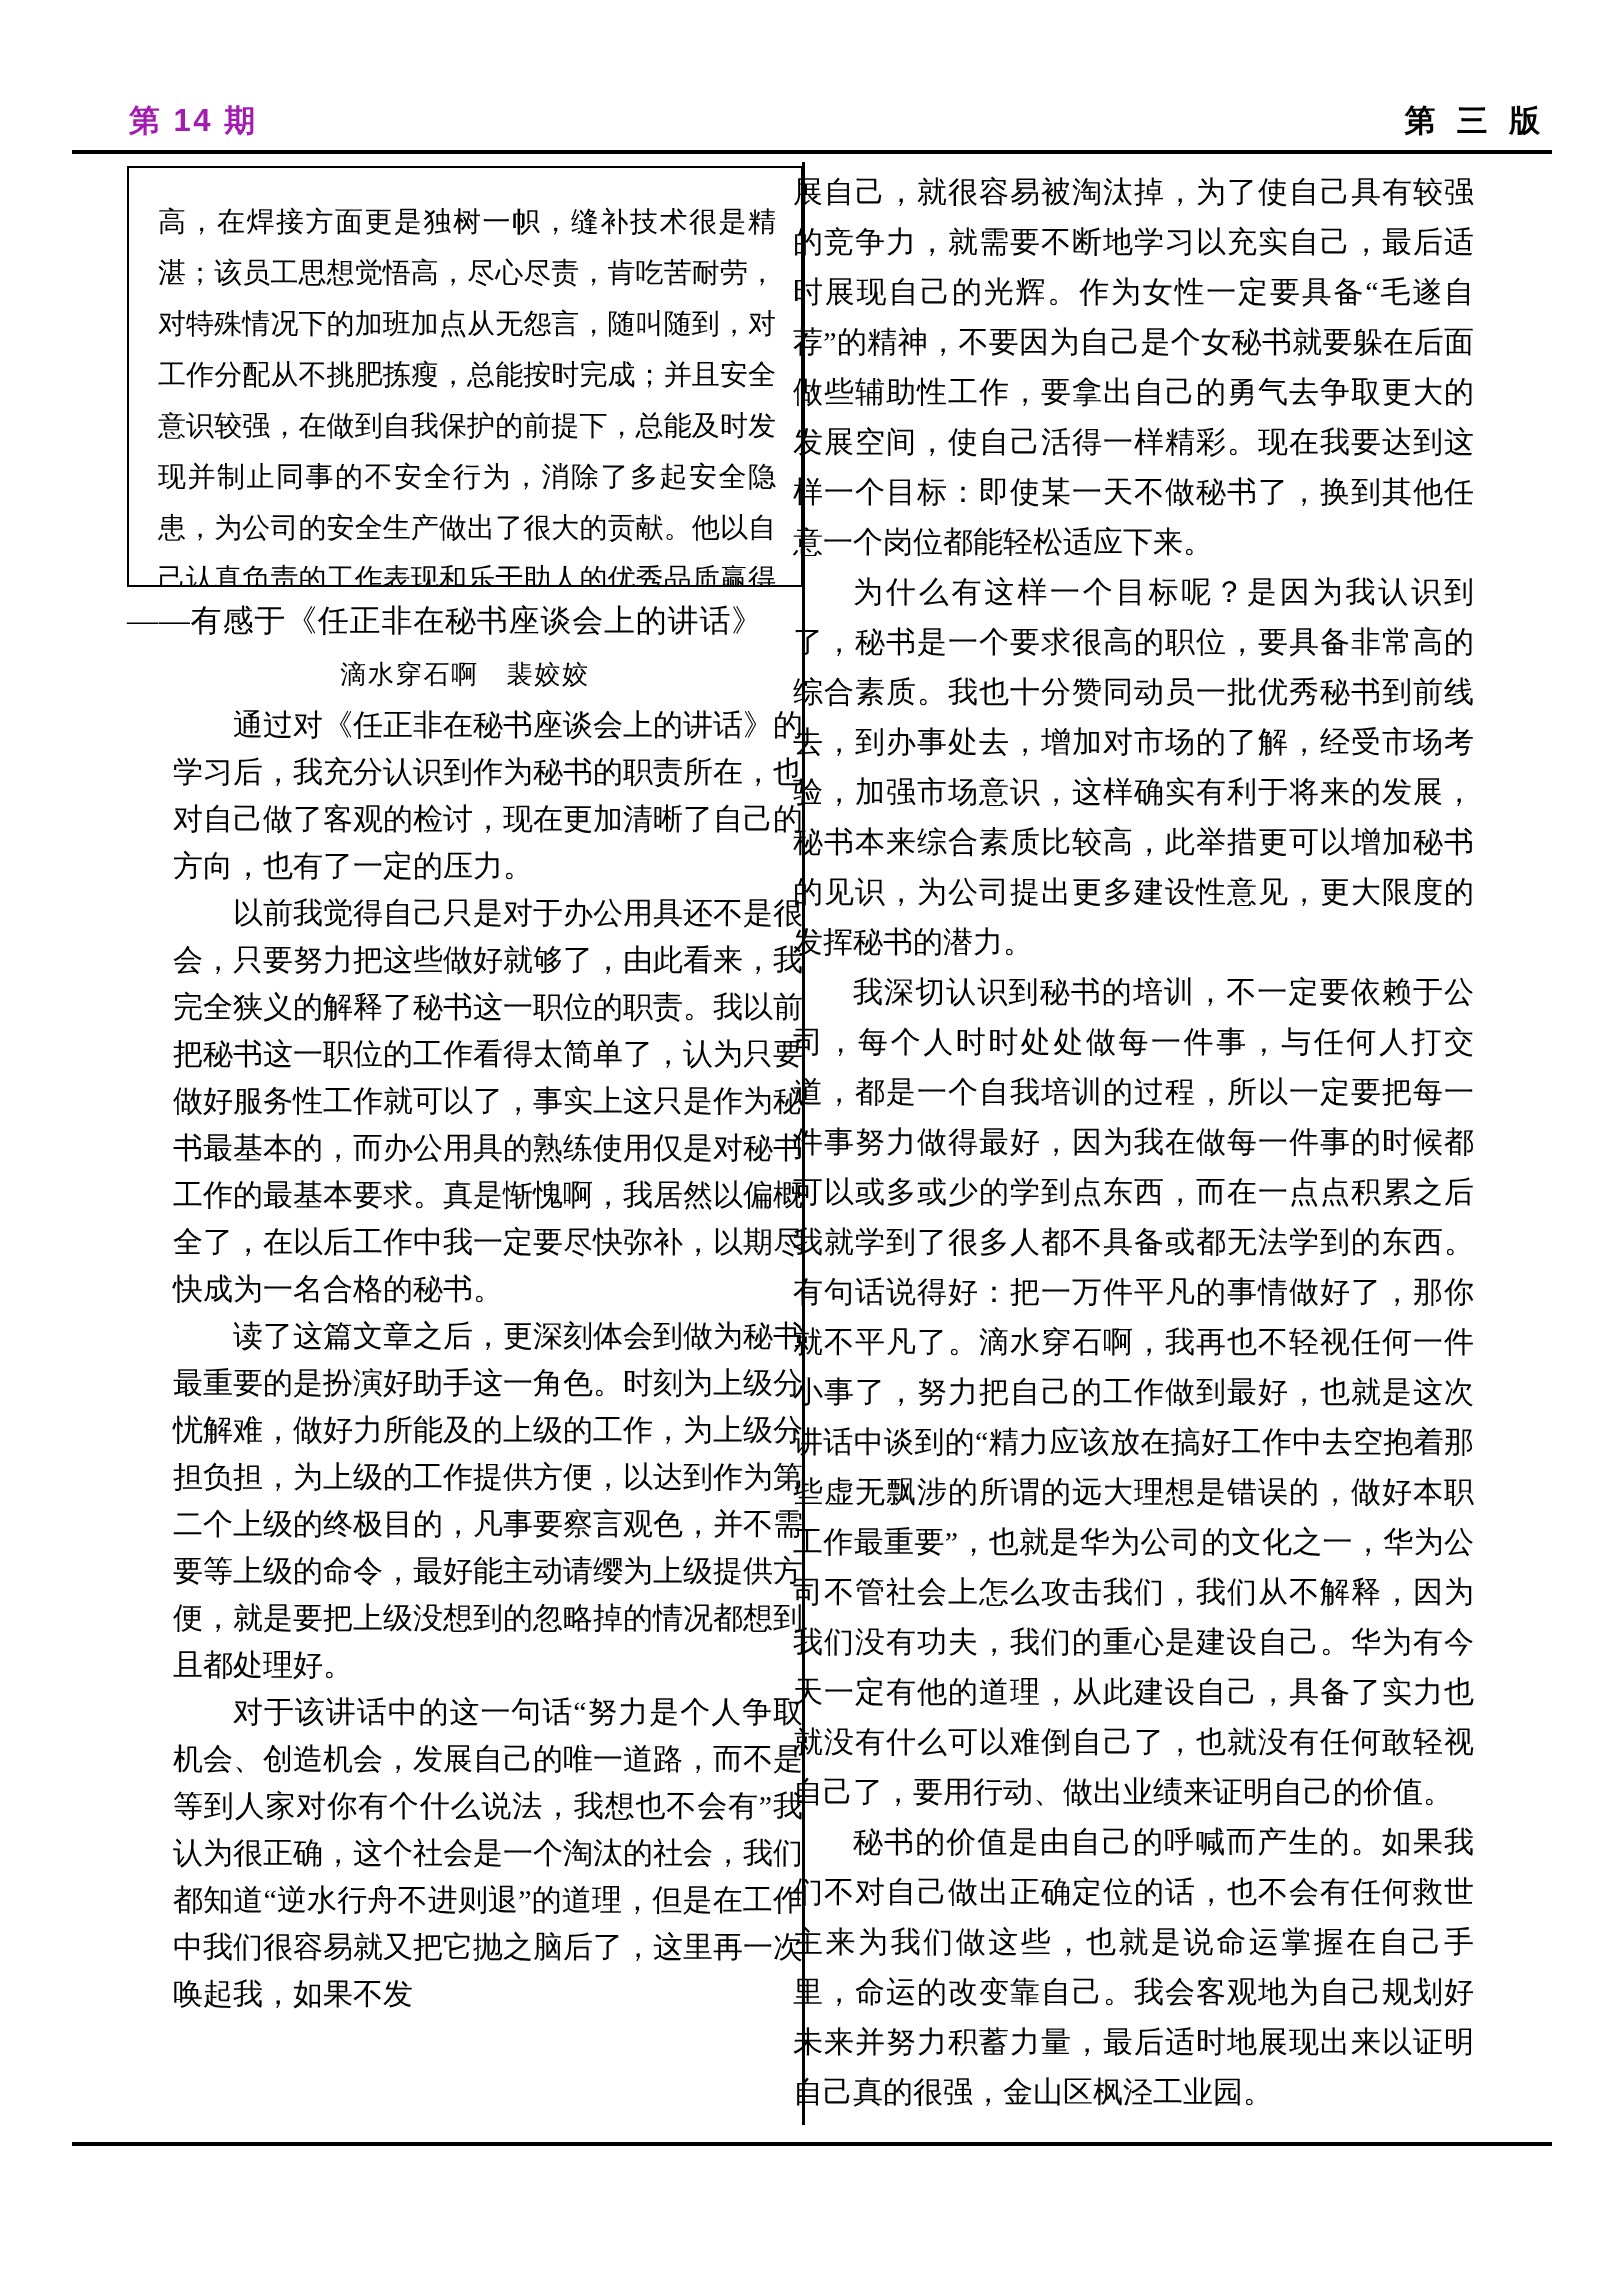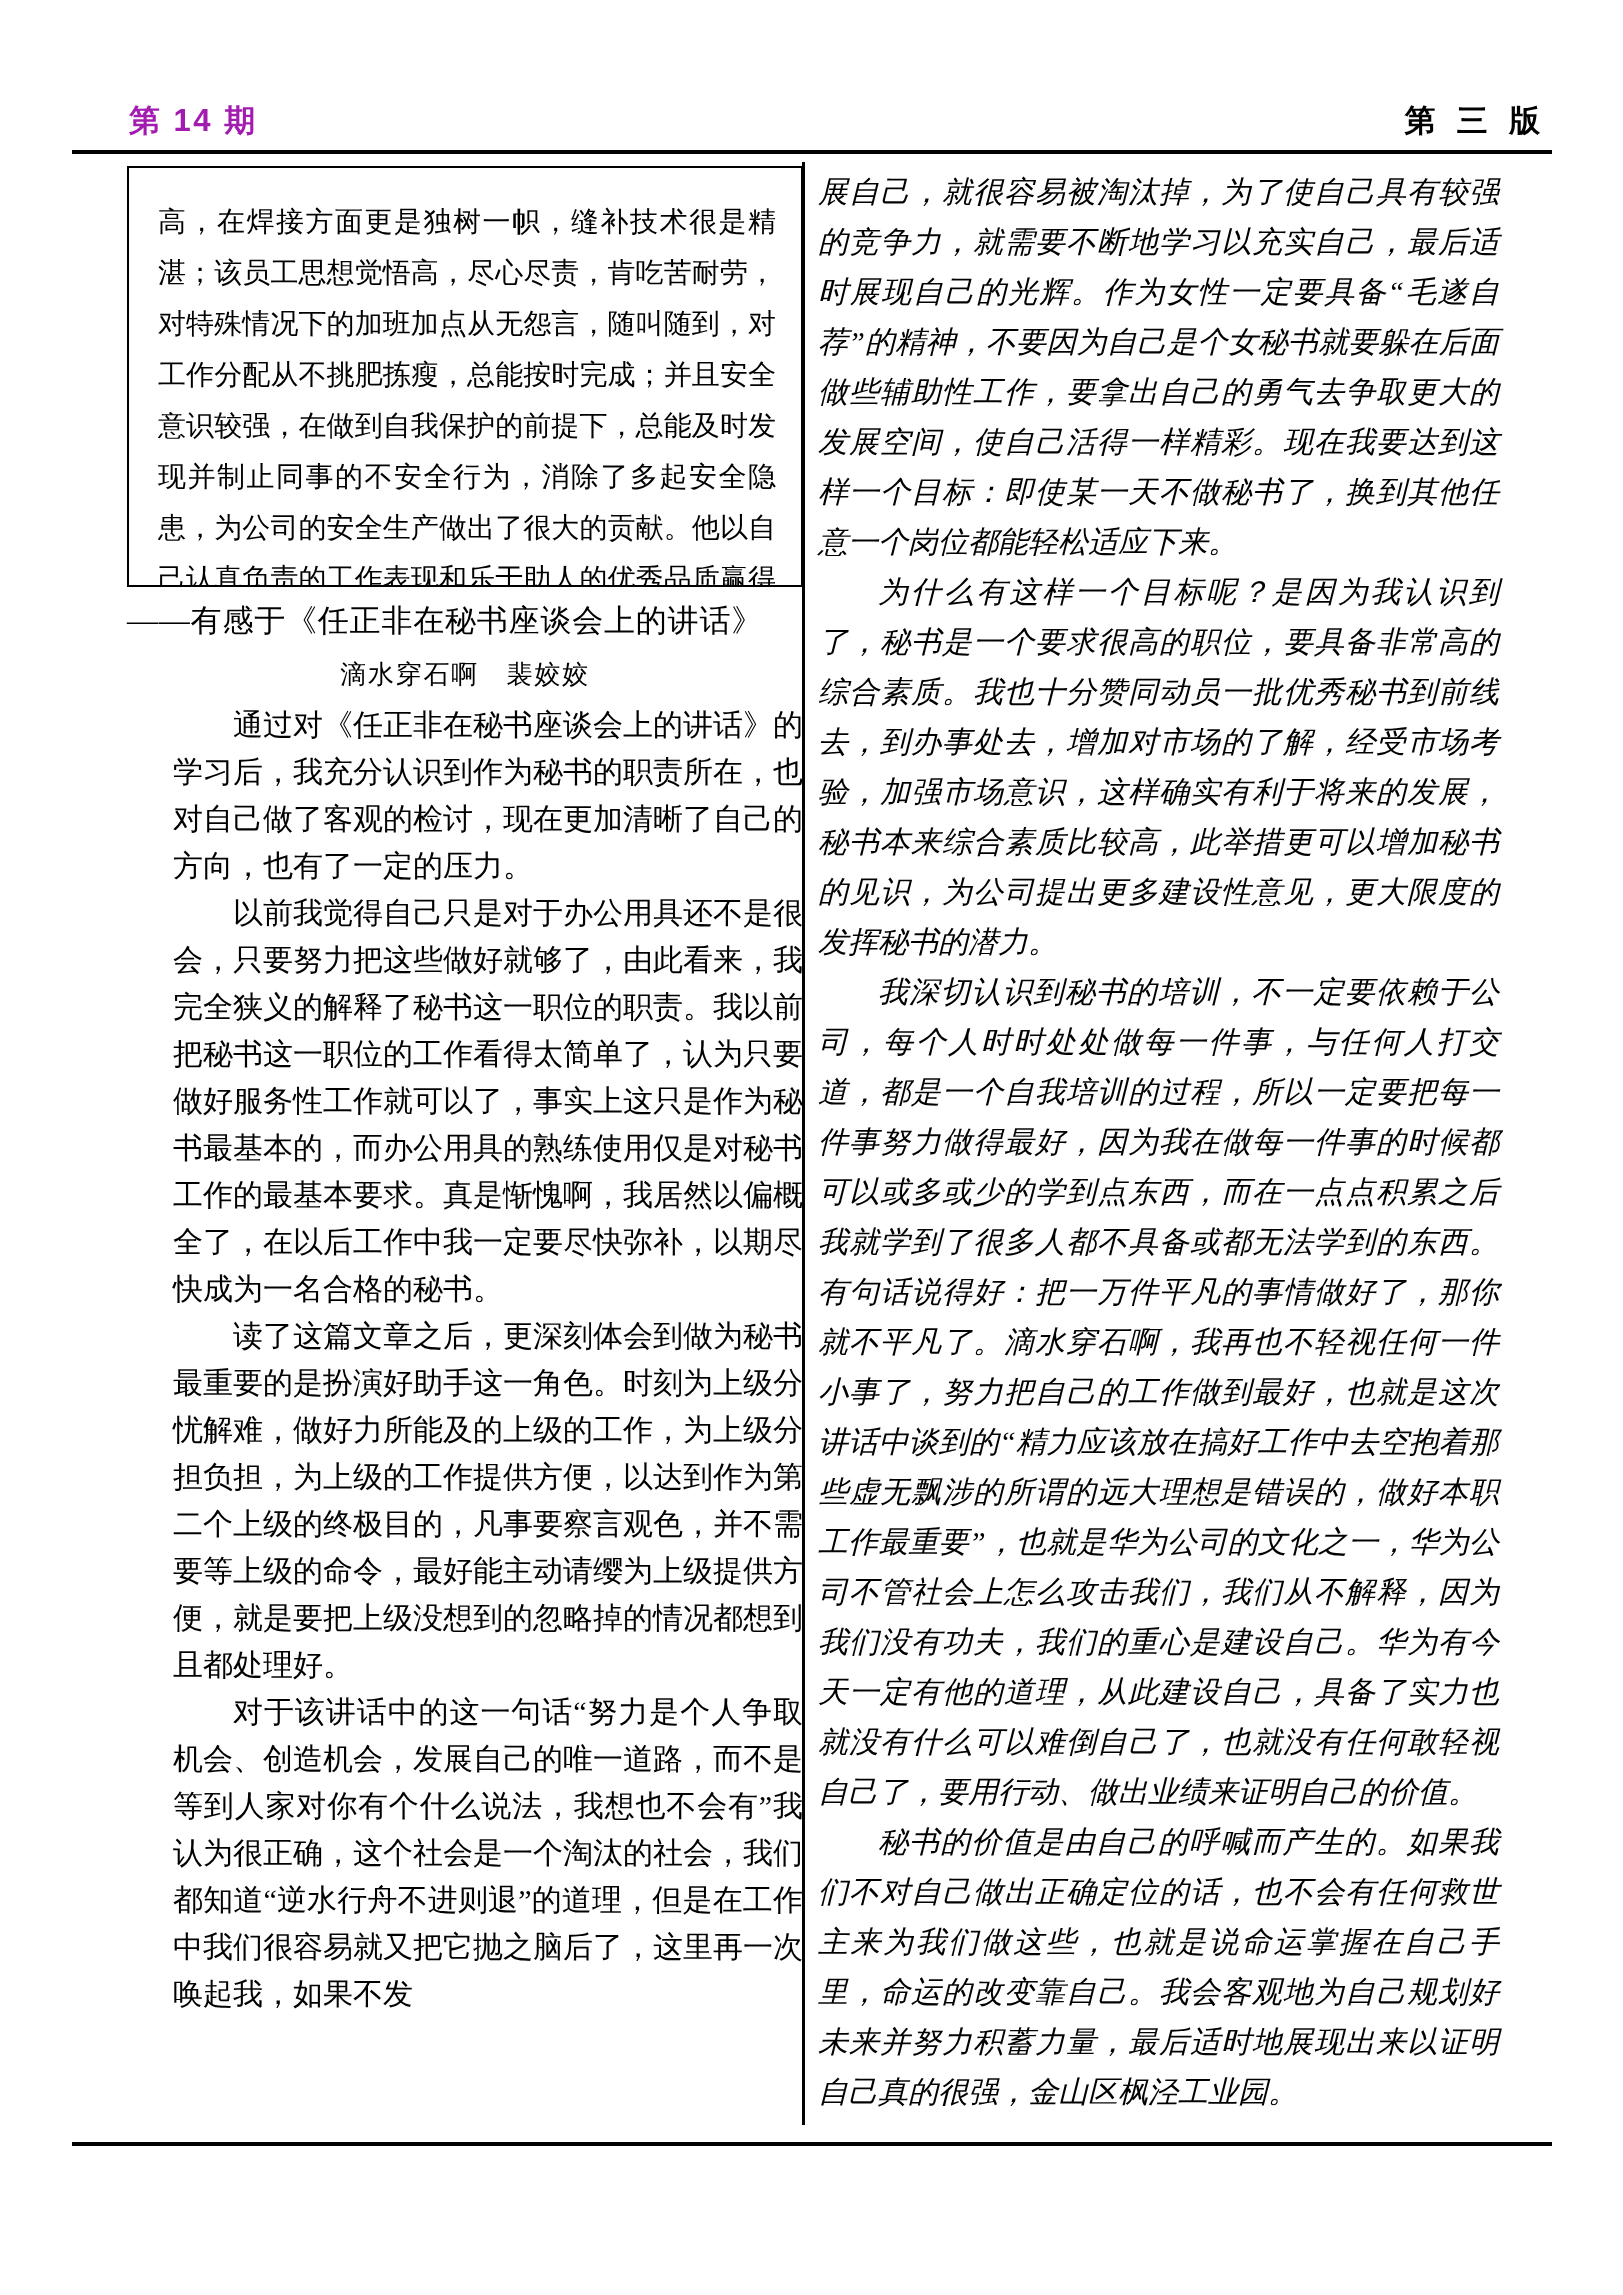--- a/index.html
+++ b/index.html
@@ -21,21 +21,21 @@
   .header-rule {
     position:absolute; left:72px; top:150px; width:1480px; height:4.2px; background:#000;
   }
   .columns {
     position:absolute; left:0; top:157px; width:1623px; height:1973px; overflow:hidden;
   }
   .col-left  { position:absolute; left:127px; top:8.5px;  width:676px; }
   .col-divider {
     position:absolute; left:802px; top:5px; width:2.5px; height:1963px; background:#000;
   }
-  .col-right { position:absolute; left:818px; top:10px; width:681px;font-style:italic; }
+  .col-right { position:absolute; left:793px; top:10px; width:681px; }
   .boxed-excerpt {
     box-sizing:border-box; border:2.5px solid #000;
     width:676px; height:421px; padding:28px 25px 0 29px; overflow:hidden;
   }
   .box-text {
     margin:0; font-size:28px; line-height:51px; text-align:justify;
   }
   .article-title {
     margin:20px 0 0 0; font-size:42px; font-weight:900; text-align:center;
     letter-spacing:5px;

